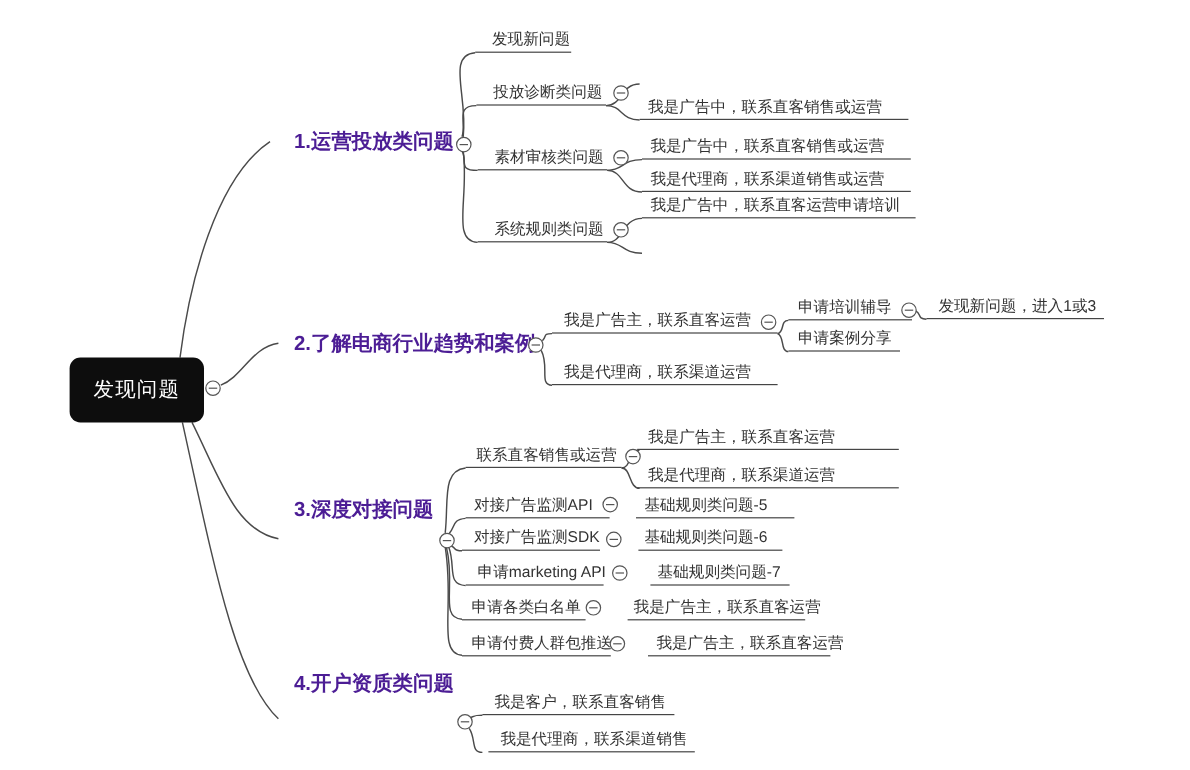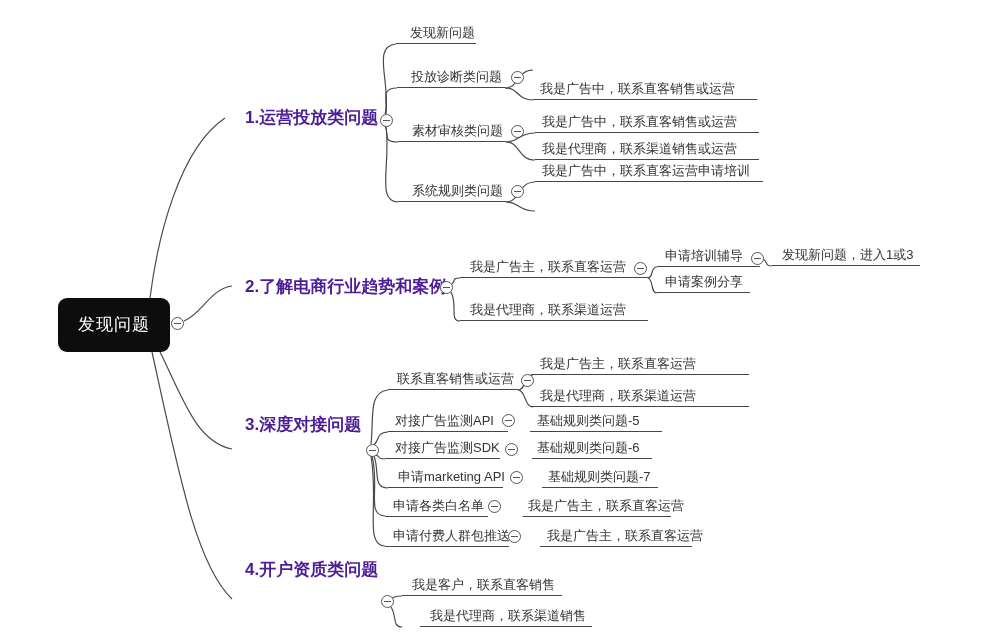--- a/index.html
+++ b/index.html
@@ -106,15 +106,15 @@
   <span class="cicon" style="left:510px;top:471px"></span>
   <div class="node" style="left:542px;top:469px;width:116px;padding-left:6px">基础规则类问题-7</div>
   <div class="node" style="left:385px;top:498px;width:103px;padding-left:8px">申请各类白名单</div>
   <span class="cicon" style="left:488px;top:500px"></span>
   <div class="node" style="left:523px;top:498px;width:148px;padding-left:5px">我是广告主，联系直客运营</div>
   <div class="node" style="left:385px;top:528px;width:124px;padding-left:8px">申请付费人群包推送</div>
   <span class="cicon" style="left:508px;top:530px"></span>
   <div class="node" style="left:540px;top:528px;width:152px;padding-left:7px">我是广告主，联系直客运营</div>
 
   <div class="node" style="left:402px;top:577px;width:160px;padding-left:10px">我是客户，联系直客销售</div>
-  <div class="node" style="left:420px;top:608px;width:172px;padding-left:10px">我是代理商，联系渠道销售</div>
+  <div class="node" style="left:407px;top:608px;width:172px;padding-left:10px">我是代理商，联系渠道销售</div>
 
 </div>
 
 </body></html>

